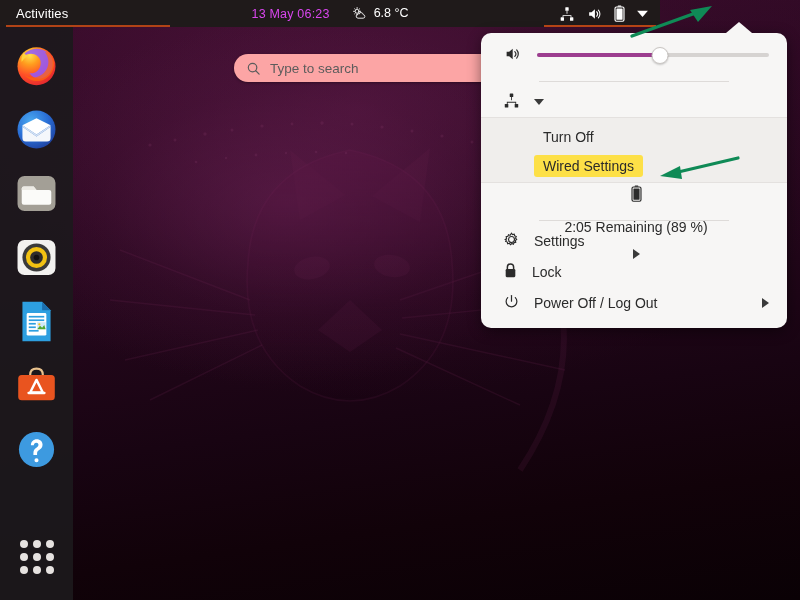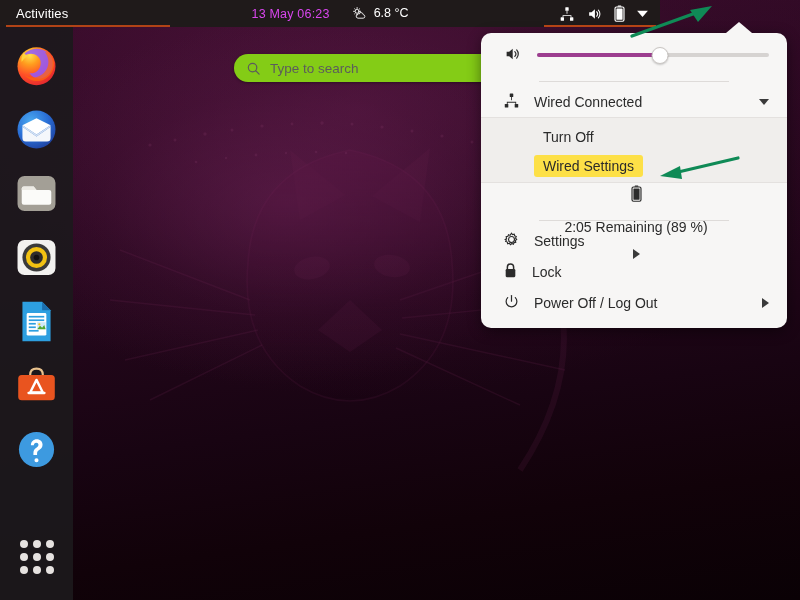--- a/index.html
+++ b/index.html
@@ -70,21 +70,21 @@
   }
   .dock-item:first-child { margin-top: 14px; }
   .dock-spacer { flex: 1 1 auto; }
   .show-apps { width: 48px; height: 48px; margin-bottom: 19px; display: flex; align-items: center; justify-content: center; }
   .grid-dots { display: grid; grid-template-columns: repeat(3, 8px); grid-template-rows: repeat(3, 8px); gap: 5px; }
   .grid-dots i { display: block; width: 8px; height: 8px; border-radius: 50%; background: #e6e2e0; }
 
   
   .searchbar {
     position: absolute; left: 234px; top: 54px; width: 285px; height: 28px;
-    background: #84cc16; border-radius: 14px;
+    background: #fca5a5; border-radius: 14px;
     display: flex; align-items: center; padding: 0 12px; gap: 9px;
     box-shadow: 0 1px 3px rgba(0,0,0,0.35);
     z-index: 25;
   }
   .searchbar .ph { color: #5c5c5c; font-size: 13.5px; }
 
   
   .sysmenu {
     position: absolute; left: 481px; top: 33px; width: 306px;
     background: #f7f6f5;
@@ -372,21 +372,20 @@
 
     <div class="menurow">
       <span>
         <svg width="17" height="17" viewBox="0 0 24 24" fill="#2b2b2b">
           <rect x="9.5" y="2" width="5" height="5" rx="0.8"></rect>
           <rect x="2.5" y="17" width="5" height="5" rx="0.8"></rect>
           <rect x="16.5" y="17" width="5" height="5" rx="0.8"></rect>
           <path d="M11.4 7.2h1.2v4.3h-1.2zM5.4 17v-3.2h13.2V17h-1.2v-2h-10.8v2z"></path>
         </svg>
       </span>
-      <span class="label">Wired Connected</span>
       <span class="chev-down"></span>
     </div>
 
     <div class="submenu-block">
       <div class="subrow">
         <span class="chip">Turn Off</span>
       </div>
       <div class="subrow highlight">
         <span class="chip">Wired Settings</span>
       </div>

